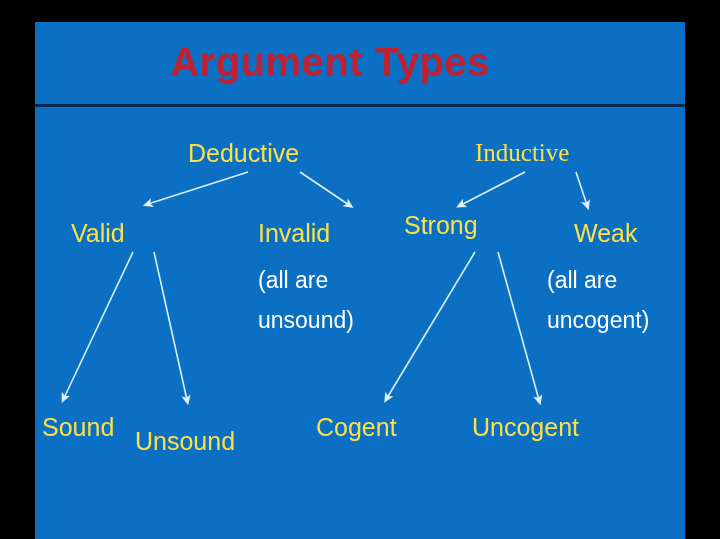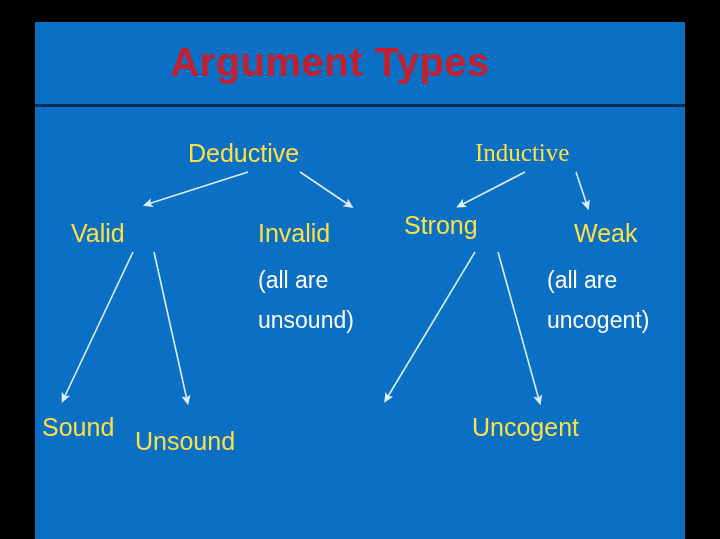--- a/index.html
+++ b/index.html
@@ -134,16 +134,17 @@
     <div class="node node-primary" style="left:369px; top:188px;">Strong</div>
 
     <div class="node node-primary" style="left:539px; top:196px;">Weak</div>
     <div class="node node-note" style="left:512px; top:232px;">
       <div>(all are</div>
       <div>uncogent)</div>
     </div>
 
     <div class="node node-primary" style="left:7px; top:390px;">Sound</div>
     <div class="node node-primary" style="left:100px; top:404px;">Unsound</div>
+    <div class="node node-primary" style="left:281px; top:390px;">Cogent</div>
     <div class="node node-primary" style="left:437px; top:390px;">Uncogent</div>
 
   </div>
 </div>
 
 </body></html>

